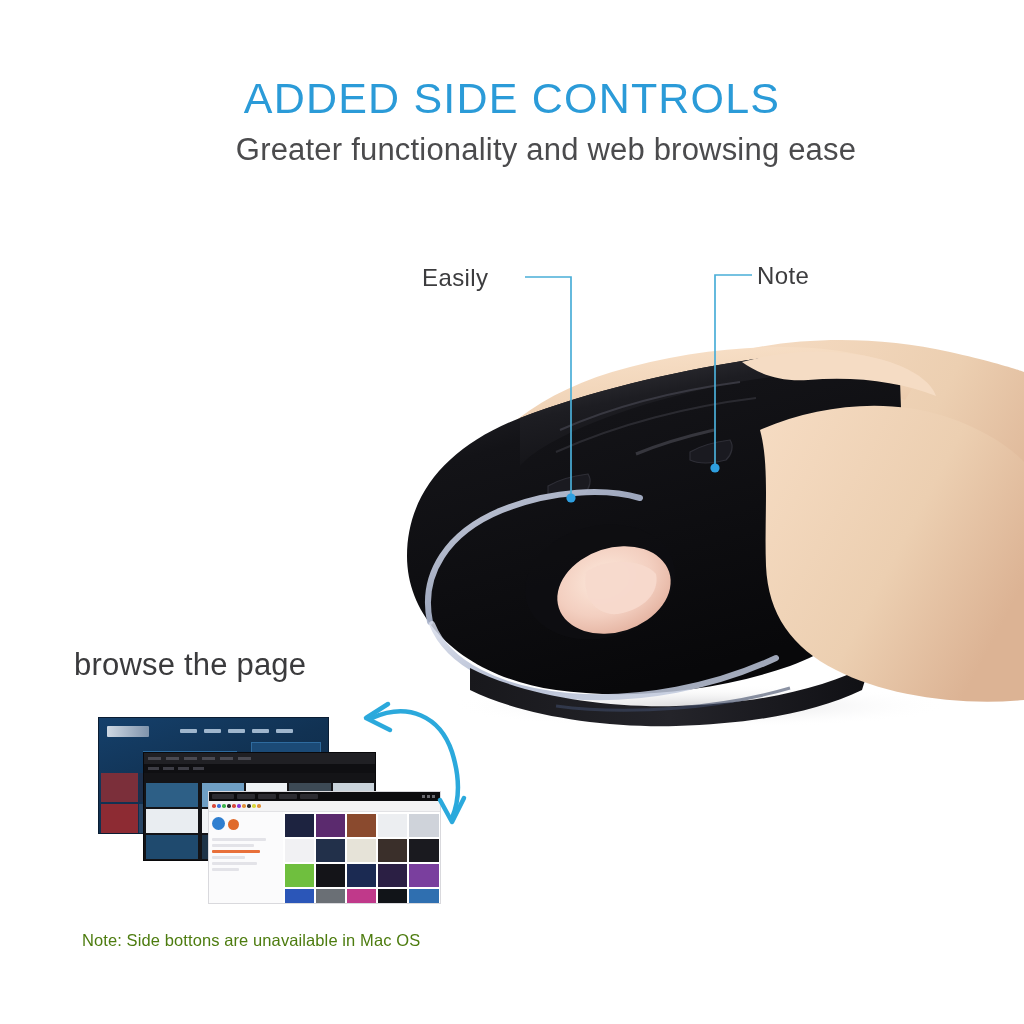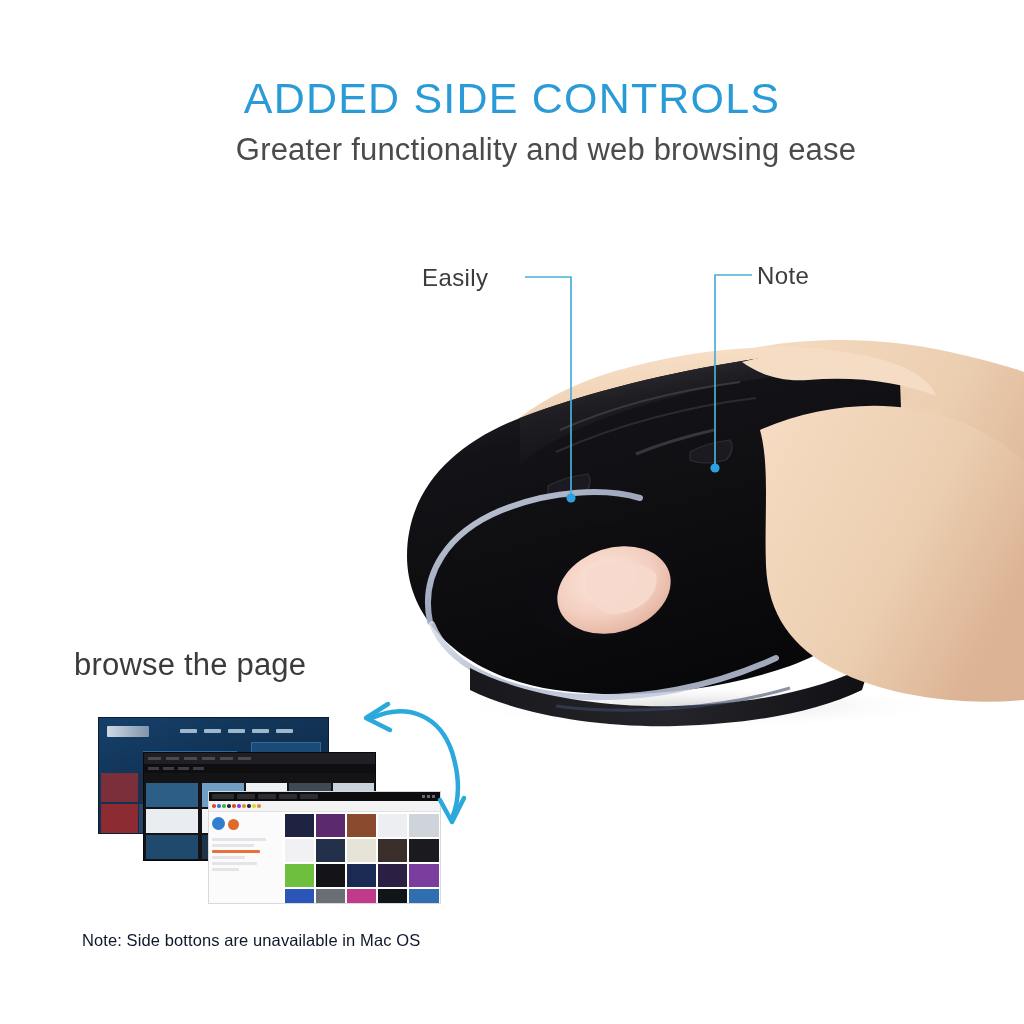--- a/index.html
+++ b/index.html
@@ -88,21 +88,21 @@
     letter-spacing: 0.2px;
     font-family: "Liberation Sans", sans-serif;
   }
 
   
   .footnote {
     position: absolute;
     left: 82px;
     top: 931px;
     font-size: 16.5px;
-    color: #0f172a;
+    color: #4d7c0f;
     font-weight: 400;
     letter-spacing: 0.1px;
     white-space: nowrap;
     font-family: "Liberation Sans", sans-serif;
   }
 
   
   .layer {
     position: absolute;
     left: 0;

